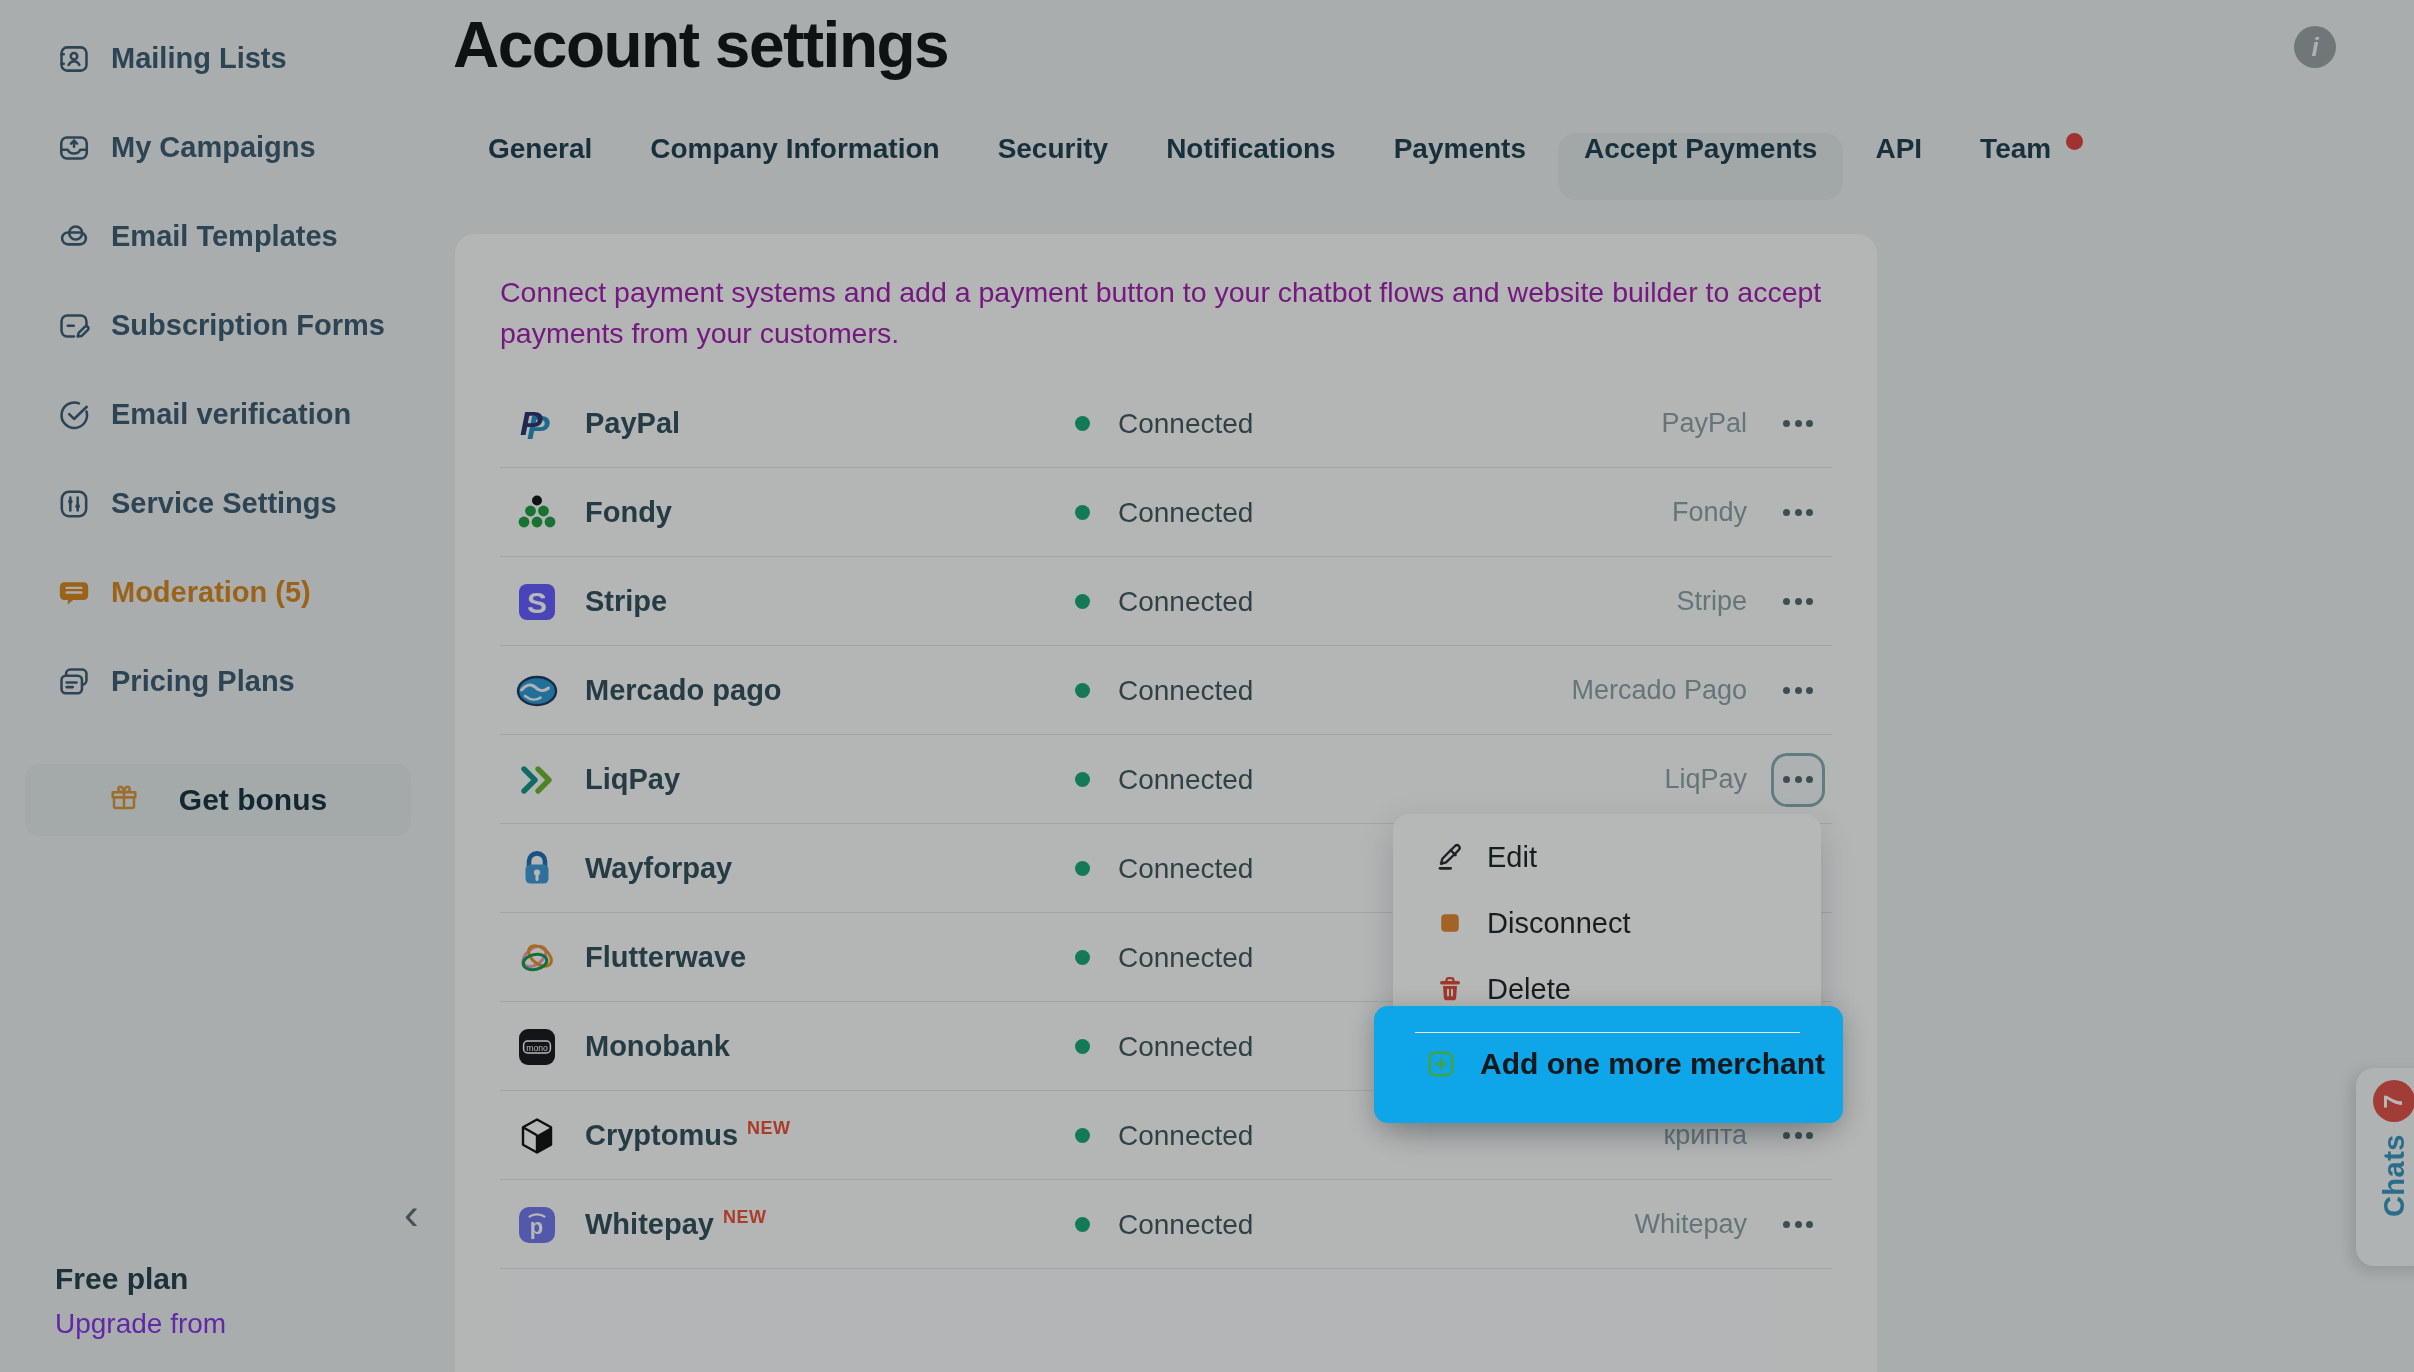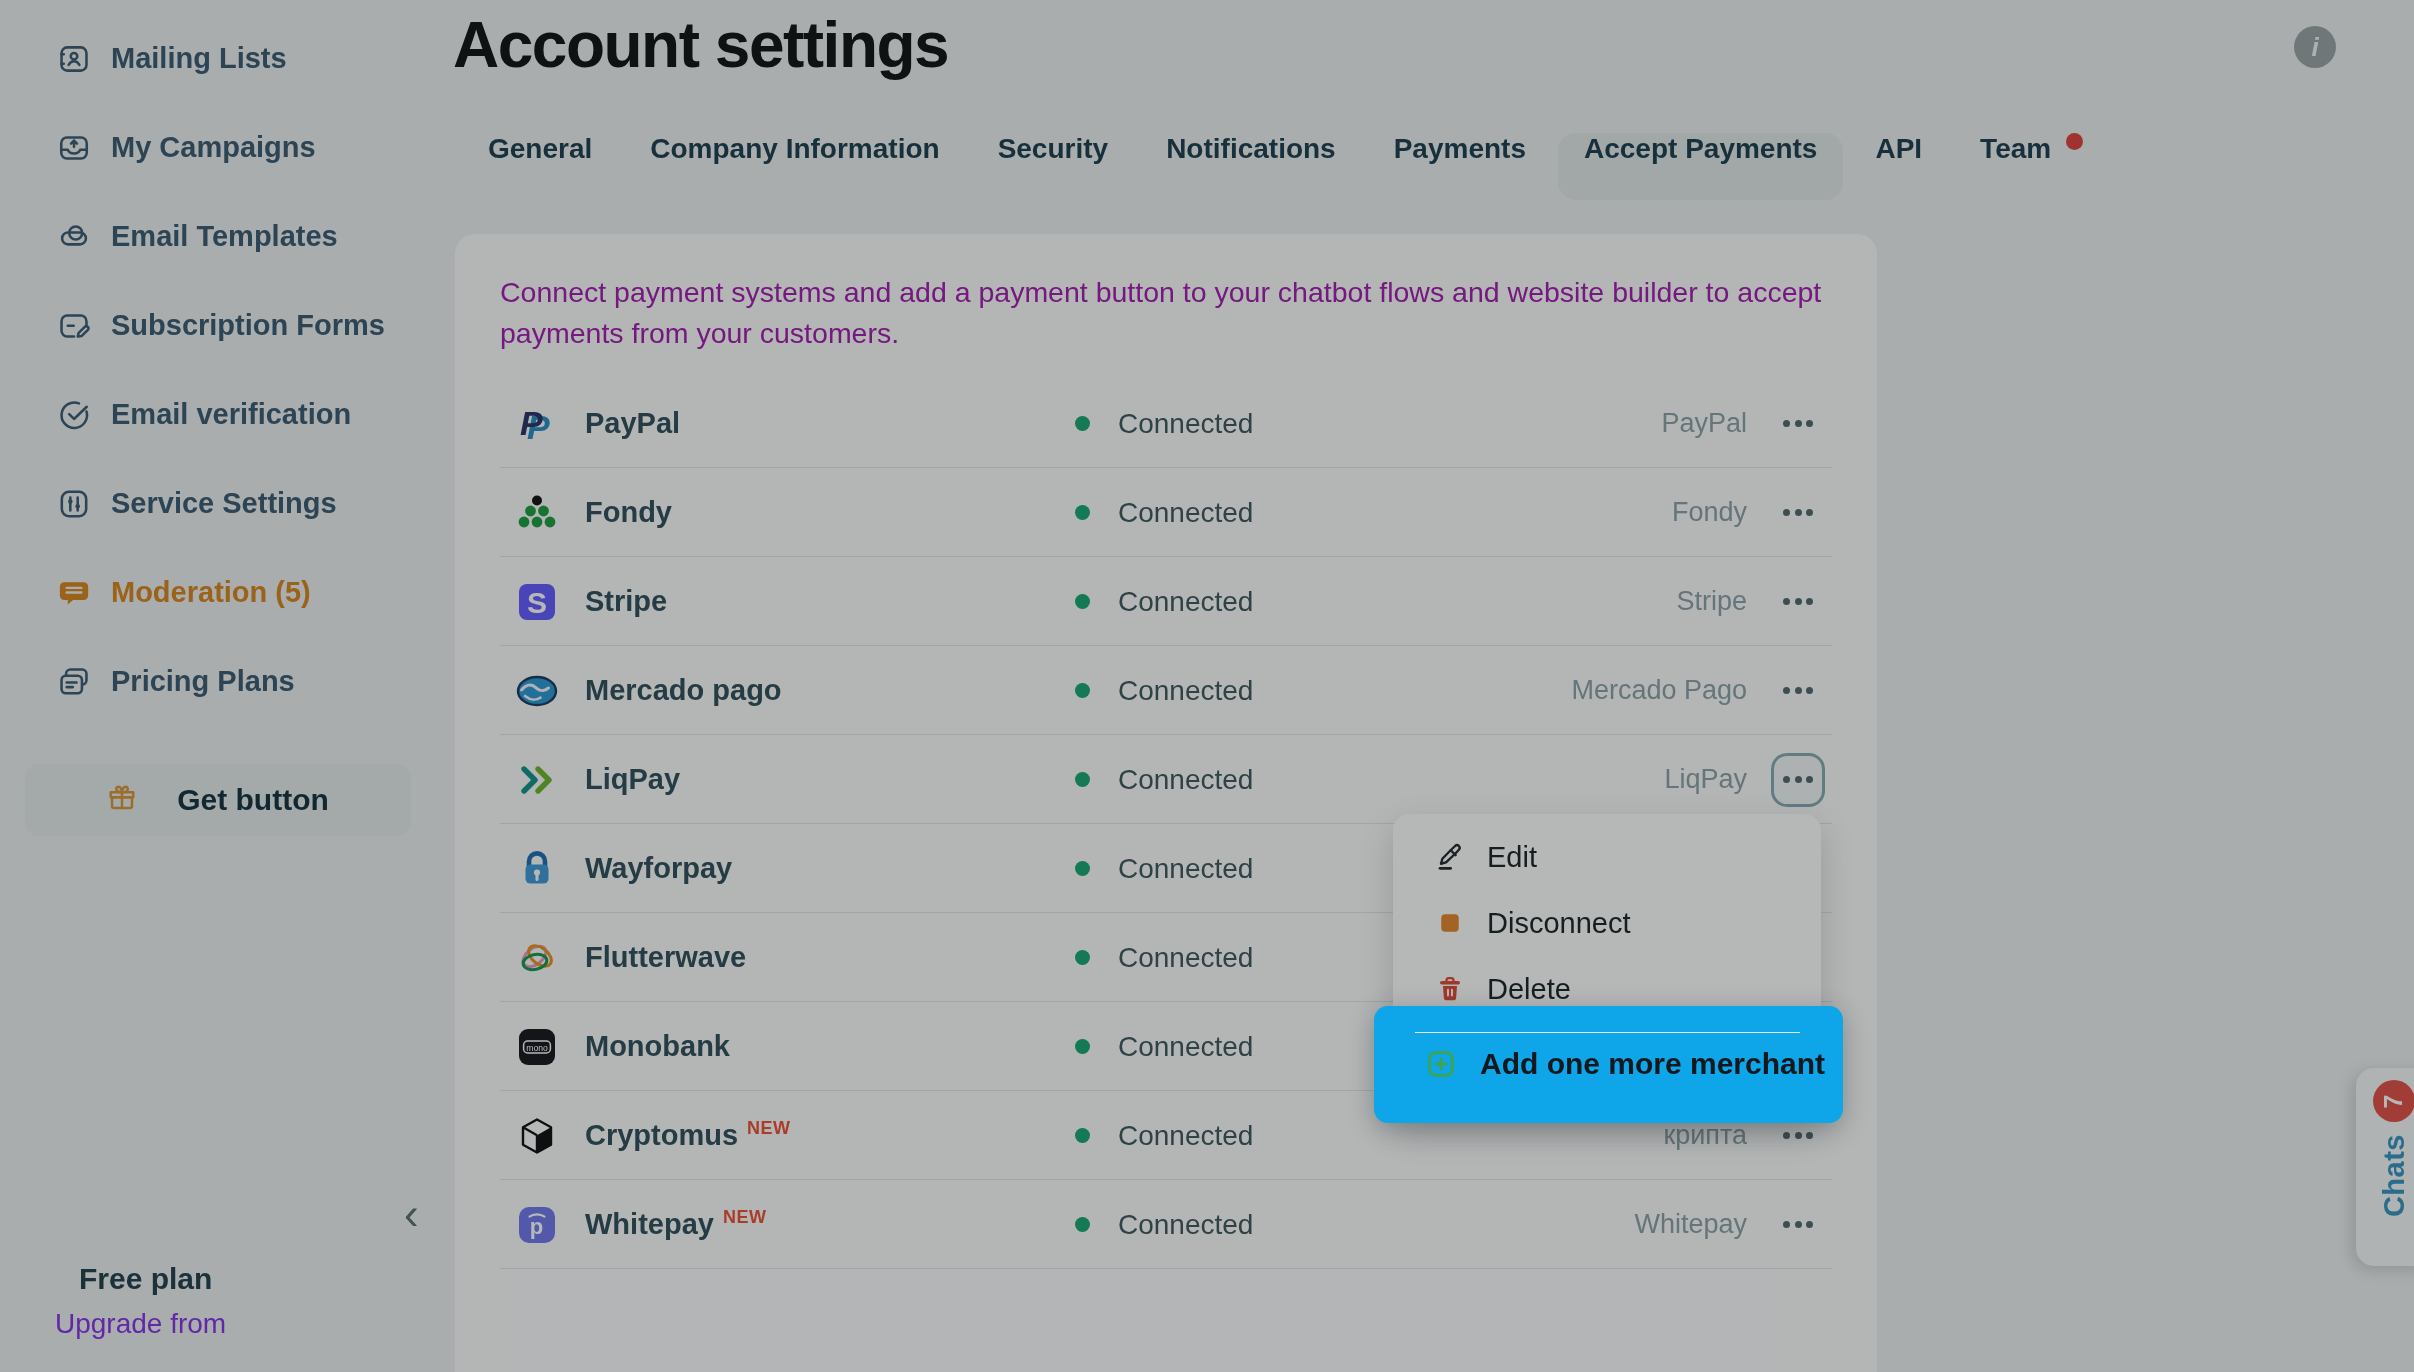--- a/index.html
+++ b/index.html
@@ -27,21 +27,21 @@
     margin:38px 0 0 25px;width:386px;height:72px;border:none;border-radius:14px;
     background:#e6ebec;display:flex;align-items:center;justify-content:center;gap:16px;
     cursor:pointer;font-family:inherit;
   }
   .bonus-btn svg{width:30px;height:30px;}
   .bonus-label{font-size:30px;font-weight:700;color:#16323f;}
 
   .collapse{position:absolute;left:404px;top:1192px;font-size:44px;color:#5c6f75;
     line-height:1;cursor:pointer;user-select:none;}
   .plan{position:absolute;left:55px;top:1262px;}
-  .plan-name{font-size:30px;font-weight:600;color:#24404d;margin-left:24px;}
+  .plan-name{font-size:30px;font-weight:600;color:#24404d;}
   .plan-upgrade{font-size:28px;color:#8633e8;margin-top:12px;cursor:pointer;}
 
   
   .page-title{position:absolute;left:453px;top:8px;font-size:64px;font-weight:800;
     color:#0f1315;letter-spacing:-1.5px;margin:0;}
   .info-btn{position:absolute;left:2294px;top:26px;width:42px;height:42px;border-radius:50%;
     background:#9aa4a6;color:#f4f7f7;font-size:26px;font-weight:800;
     display:flex;align-items:center;justify-content:center;cursor:pointer;font-style:italic;}
 
   .tabs{position:absolute;left:462px;top:133px;height:67px;display:flex;align-items:center;gap:6px;}
@@ -194,21 +194,21 @@
       </nav>
     <button class="bonus-btn">
       <span class="side-icon" id="gift-icon-slot">
           <svg viewBox="0 0 24 24" fill="none" stroke="#d9973b" stroke-width="2" stroke-linecap="round" stroke-linejoin="round">
             <rect x="4" y="11.4" width="16" height="8.6" rx="1.6"></rect>
             <path d="M3 7.4h18v4H3z"></path>
             <path d="M12 7.4V20"></path>
             <path d="M12 7.4c-3.6 0-4.6-1.3-4.6-2.7 0-1 .8-1.7 1.7-1.7 1.6 0 2.9 2.2 2.9 4.4zm0 0c3.6 0 4.6-1.3 4.6-2.7 0-1-.8-1.7-1.7-1.7-1.6 0-2.9 2.2-2.9 4.4z"></path>
           </svg>
         </span>
-      <span class="bonus-label">Get button</span>
+      <span class="bonus-label">Get bonus</span>
     </button>
     <div class="collapse">‹</div>
     <div class="plan">
       <div class="plan-name">Free plan</div>
       <div class="plan-upgrade">Upgrade from</div>
     </div>
   </aside>
 
   <h1 class="page-title">Account settings</h1>
   <div class="info-btn">i</div>

